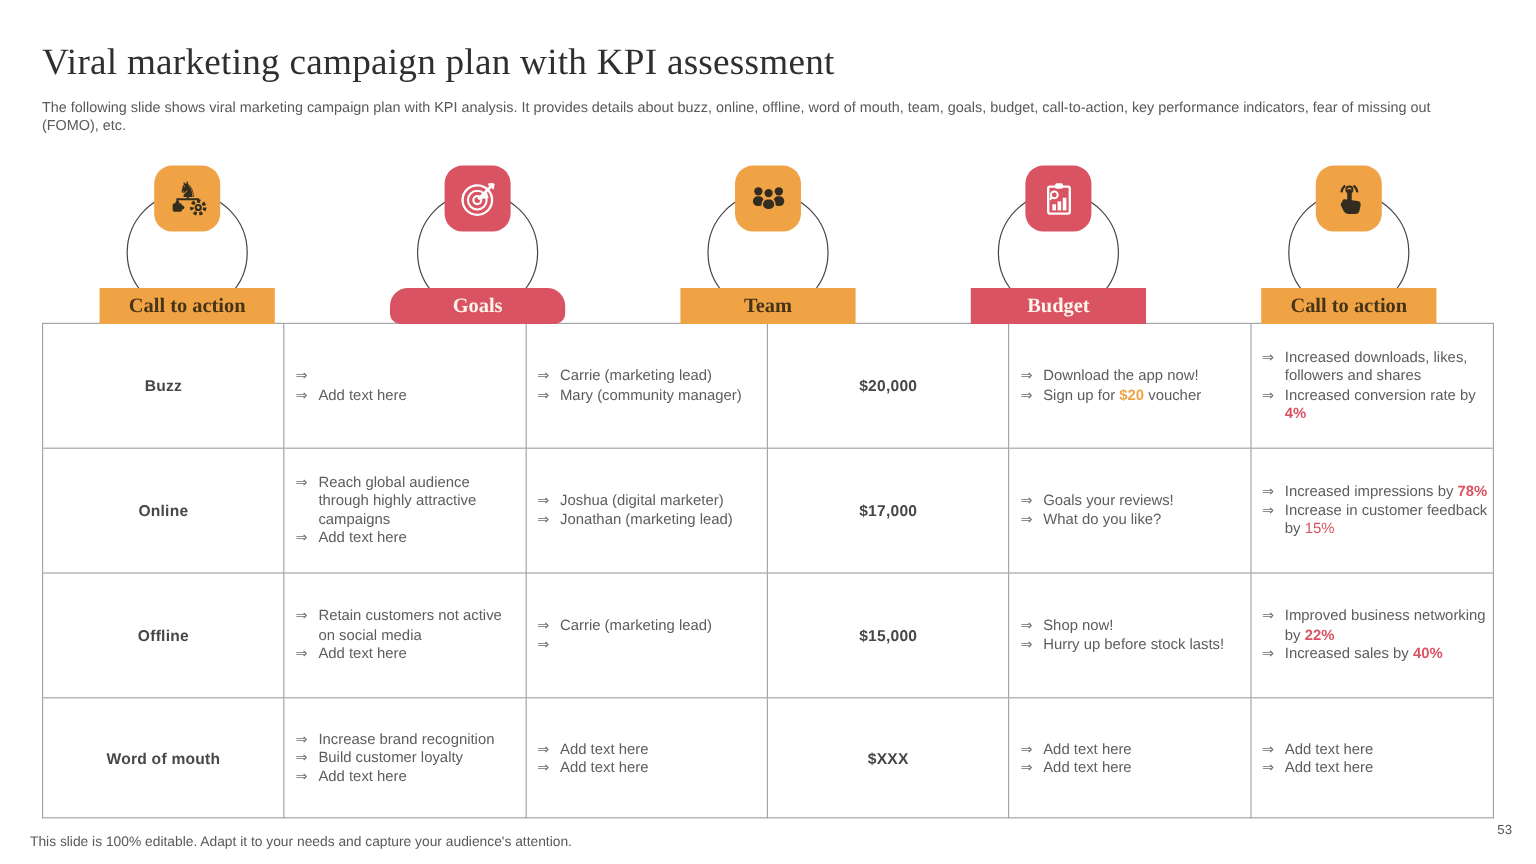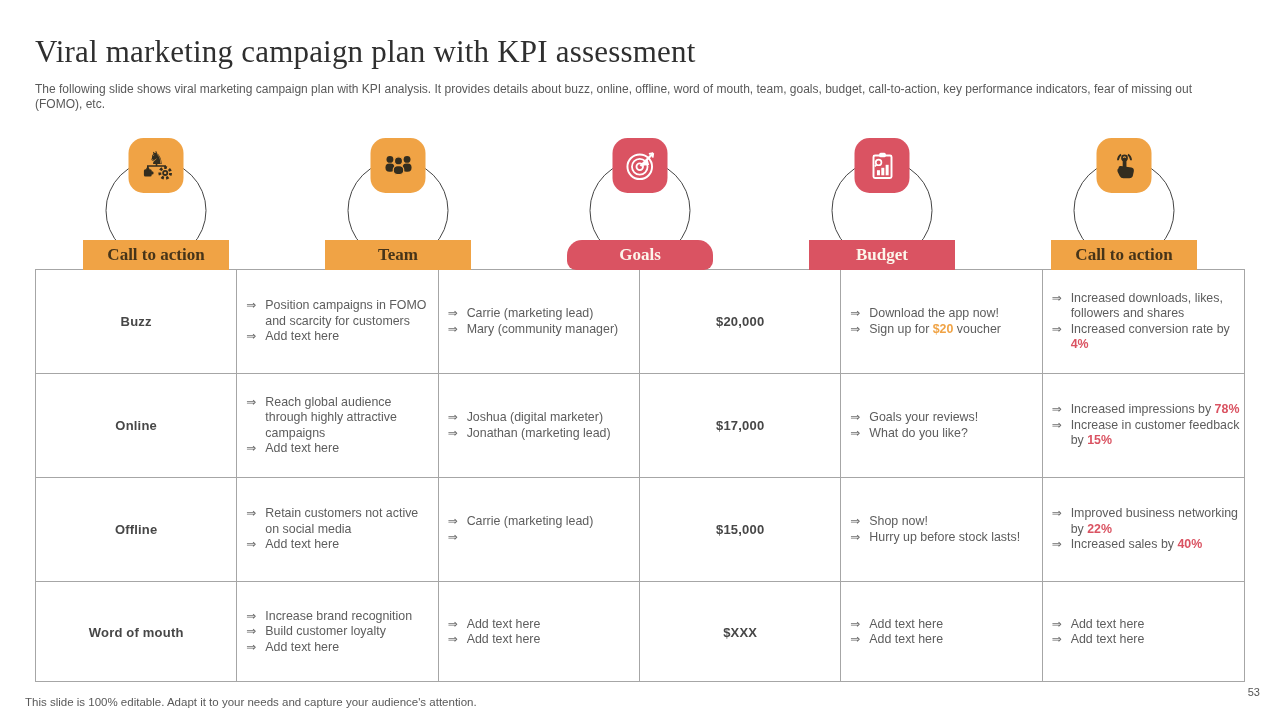--- a/index.html
+++ b/index.html
@@ -99,46 +99,46 @@
           <circle cx="17.8" cy="16.6" r="3.6" fill="none" stroke="#332d1f" stroke-width="1.9" stroke-dasharray="1.7 1.5"></circle>
           <circle cx="17.8" cy="16.6" r="2" fill="#332d1f"></circle>
           <circle cx="17.8" cy="16.6" r="0.8" fill="#F0A345"></circle>
         </svg>
       </div>
       <div class="hlabel orange">Call to action</div>
     </div>
 
     <div class="hgroup">
       <div class="hcircle"></div>
+      <div class="iconsq red">
+        <svg width="36" height="36" viewBox="0 0 24 24">
+          <circle cx="11.5" cy="12.5" r="8.2" fill="none" stroke="#ffffff" stroke-width="1.3"></circle>
+          <circle cx="11.5" cy="12.5" r="5.2" fill="none" stroke="#ffffff" stroke-width="1.2"></circle>
+          <circle cx="11.5" cy="12.5" r="2.2" fill="none" stroke="#ffffff" stroke-width="1.2"></circle>
+          <line x1="20.5" y1="3.5" x2="12" y2="12" stroke="#ffffff" stroke-width="1.5"></line>
+          <polygon points="12,12 16.6,7.2 17.8,11.3" fill="#ffffff"></polygon>
+          <path d="M20.5 3.5 L17.6 3.9 M20.5 3.5 L20.1 6.4" stroke="#ffffff" stroke-width="1.2"></path>
+        </svg>
+      </div>
+      <div class="hlabel red rounded">Goals</div>
+    </div>
+
+    <div class="hgroup">
+      <div class="hcircle"></div>
       <div class="iconsq orange">
         <svg width="36" height="36" viewBox="0 0 24 24">
           <circle cx="6.3" cy="7.6" r="2.3" fill="#332d1f"></circle>
           <rect x="3.3" y="10.4" width="6" height="5.4" rx="2.6" fill="#332d1f"></rect>
           <circle cx="17.7" cy="7.6" r="2.3" fill="#332d1f"></circle>
           <rect x="14.7" y="10.4" width="6" height="5.4" rx="2.6" fill="#332d1f"></rect>
           <circle cx="12" cy="8.6" r="2.7" fill="#332d1f" stroke="#F0A345" stroke-width="0.8"></circle>
           <rect x="8.5" y="11.8" width="7" height="6" rx="2.9" fill="#332d1f" stroke="#F0A345" stroke-width="0.8"></rect>
         </svg>
       </div>
       <div class="hlabel orange">Team</div>
-    </div>
-
-    <div class="hgroup">
-      <div class="hcircle"></div>
-      <div class="iconsq red">
-        <svg width="36" height="36" viewBox="0 0 24 24">
-          <circle cx="11.5" cy="12.5" r="8.2" fill="none" stroke="#ffffff" stroke-width="1.3"></circle>
-          <circle cx="11.5" cy="12.5" r="5.2" fill="none" stroke="#ffffff" stroke-width="1.2"></circle>
-          <circle cx="11.5" cy="12.5" r="2.2" fill="none" stroke="#ffffff" stroke-width="1.2"></circle>
-          <line x1="20.5" y1="3.5" x2="12" y2="12" stroke="#ffffff" stroke-width="1.5"></line>
-          <polygon points="12,12 16.6,7.2 17.8,11.3" fill="#ffffff"></polygon>
-          <path d="M20.5 3.5 L17.6 3.9 M20.5 3.5 L20.1 6.4" stroke="#ffffff" stroke-width="1.2"></path>
-        </svg>
-      </div>
-      <div class="hlabel red rounded">Goals</div>
     </div>
 
     <div class="hgroup">
       <div class="hcircle"></div>
       <div class="iconsq red">
         <svg width="36" height="36" viewBox="0 0 24 24">
           <rect x="6" y="5" width="12" height="15" rx="1" fill="none" stroke="#ffffff" stroke-width="1.3"></rect>
           <rect x="9.8" y="3.2" width="4.4" height="3" rx="1" fill="#ffffff"></rect>
           <rect x="8.3" y="14.8" width="2" height="3.4" fill="#ffffff"></rect>
           <rect x="11.2" y="13.2" width="2" height="5" fill="#ffffff"></rect>
@@ -167,21 +167,20 @@
 
   </div>
 
   <div class="ctable">
 
     <div class="cell c-center">Buzz</div>
     <div class="cell c-list">
         <div class="list">
           <div class="bullet-item">
             <span class="bullet-arrow">⇒</span>
-            <span class="bullet-text"><span>Position campaigns in FOMO and scarcity for customers</span></span>
           </div>
           <div class="bullet-item">
             <span class="bullet-arrow">⇒</span>
             <span class="bullet-text"><span>Add text here</span></span>
           </div>
         </div>
       </div>
     <div class="cell c-list">
         <div class="list">
           <div class="bullet-item">
@@ -259,21 +258,21 @@
         </div>
       </div>
     <div class="cell c-list last-col">
         <div class="list">
           <div class="bullet-item">
             <span class="bullet-arrow">⇒</span>
             <span class="bullet-text"><span>Increased impressions by </span><span style="color: rgb(218, 83, 98); font-weight: bold;">78%</span></span>
           </div>
           <div class="bullet-item">
             <span class="bullet-arrow">⇒</span>
-            <span class="bullet-text"><span>Increase in customer feedback by </span><span style="color: rgb(218, 83, 98); font-weight: bold; text-align: center;">15%</span></span>
+            <span class="bullet-text"><span>Increase in customer feedback by </span><span style="color: rgb(218, 83, 98); font-weight: normal; text-align: center;">15%</span></span>
           </div>
         </div>
       </div>
 
     <div class="cell c-center">Offline</div>
     <div class="cell c-list">
         <div class="list">
           <div class="bullet-item">
             <span class="bullet-arrow">⇒</span>
             <span class="bullet-text"><span>Retain customers not active on social media</span></span>

